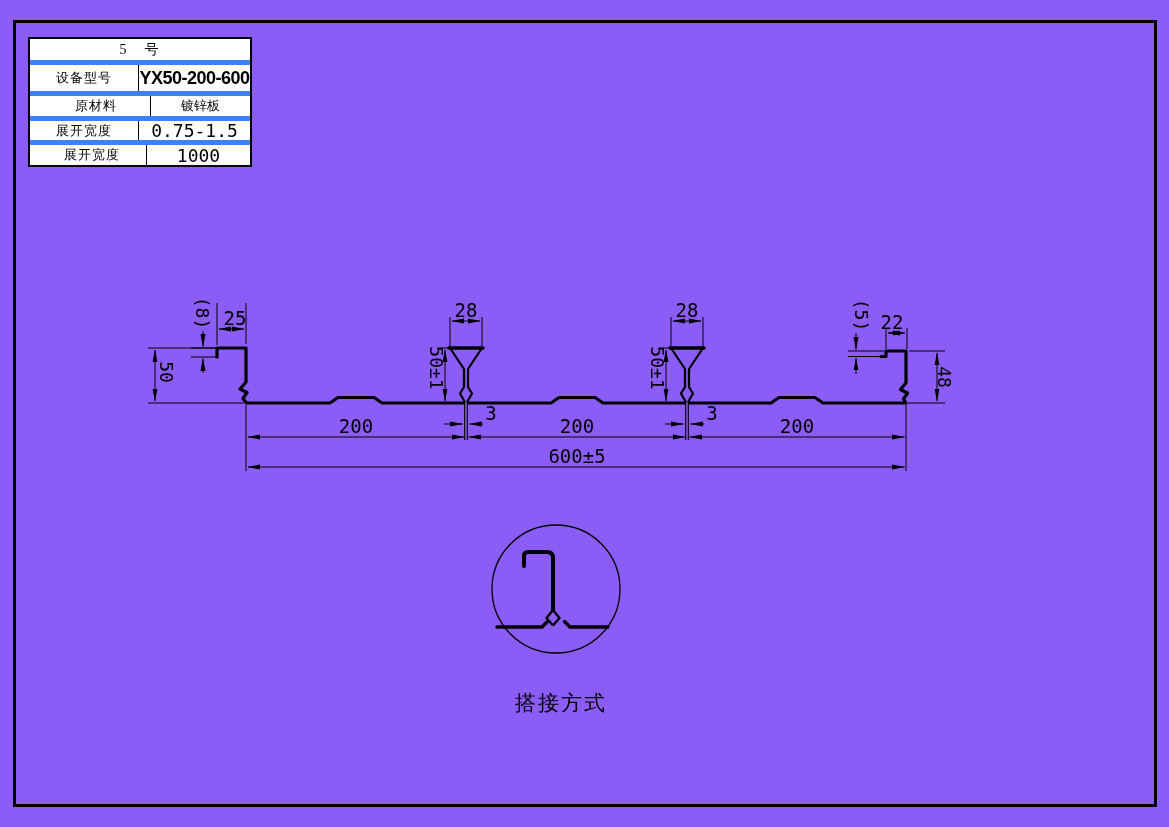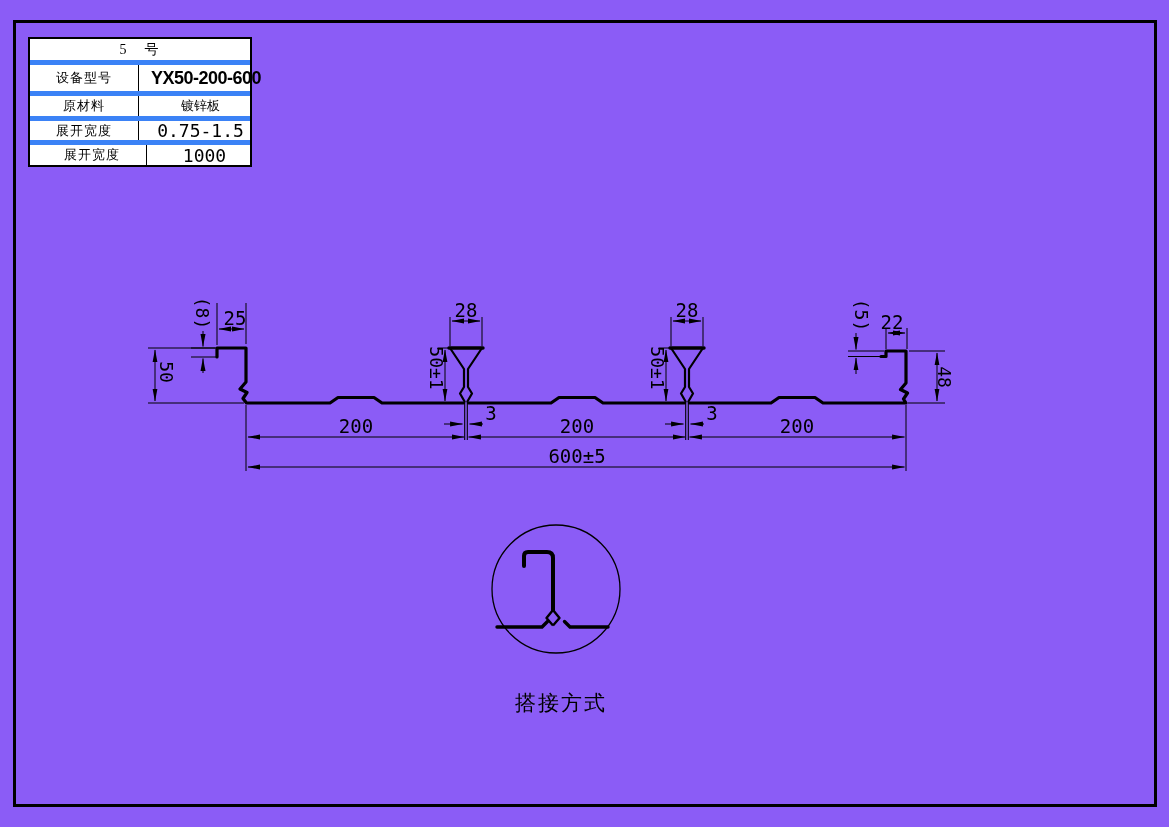--- a/index.html
+++ b/index.html
@@ -7,25 +7,25 @@
         font-family:"Liberation Sans",sans-serif;color:#000;}
   .frame{position:absolute;left:13px;top:20px;width:1144px;height:787px;
          border:3px solid #000;box-sizing:border-box;}
   
   .spec-table{position:absolute;left:28px;top:37px;width:224px;
               border:2px solid #000;box-sizing:border-box;background:#fff;}
   .t-row{display:flex;align-items:center;border-top:5px solid #3b82f6;box-sizing:border-box;}
   .t-row:first-child{border-top:none;}
   .t-title{height:21px;justify-content:center;font-family:"Liberation Serif",serif;
            font-size:14px;letter-spacing:2px;}
-  .t-r2{height:31px;} .t-r3{height:25px;} .t-r4{height:24px;} .t-r5{height:25px;padding-left:8px;}
+  .t-r2{height:31px;} .t-r3{height:25px;padding-left:12px;} .t-r4{height:24px;} .t-r5{height:25px;padding-left:8px;}
   .t-label{width:109px;flex:0 0 109px;align-self:stretch;display:flex;align-items:center;
            justify-content:center;border-right:1px solid #000;box-sizing:border-box;
            font-family:"Liberation Serif",serif;font-size:13px;letter-spacing:1px;}
-  .t-value{flex:1;text-align:center;font-family:"Liberation Serif",serif;font-size:13px;margin-left:12px;}
+  .t-value{flex:1;text-align:center;font-family:"Liberation Serif",serif;font-size:13px;}
   .t-model{font-family:"Liberation Sans",sans-serif;font-weight:bold;font-size:18px;
            letter-spacing:-0.5px;white-space:nowrap;}
   .t-num{font-family:"DejaVu Sans Mono",monospace;font-size:18px;}
   
   svg.drawing{position:absolute;left:0;top:0;}
   .p-thick{fill:none;stroke:#000;stroke-width:3.2;stroke-linejoin:round;stroke-linecap:round;}
   .p-top{stroke:#000;stroke-width:3.4;stroke-linecap:round;}
   .p-mid{fill:none;stroke:#000;stroke-width:2.2;stroke-linejoin:round;stroke-linecap:round;}
   .p-seam{fill:none;stroke:#000;stroke-width:1.1;}
   .dl{stroke:#000;stroke-width:1;fill:none;}

